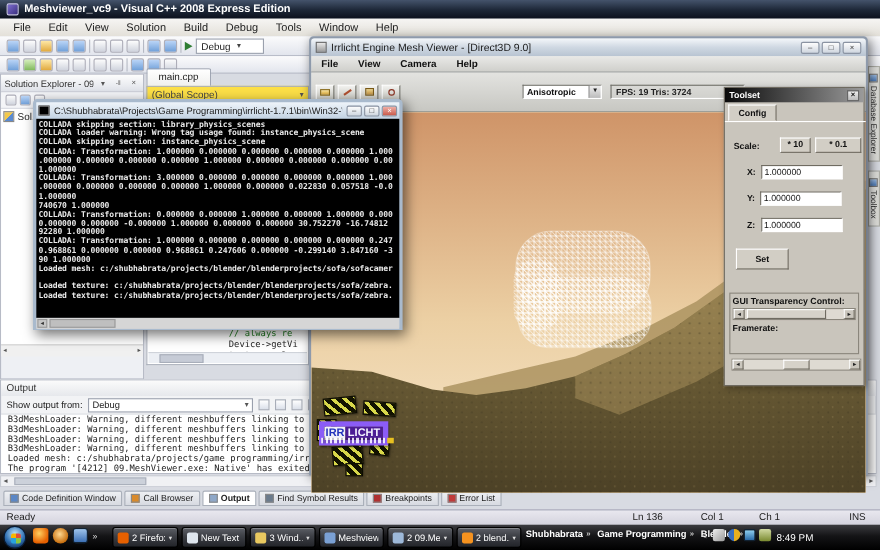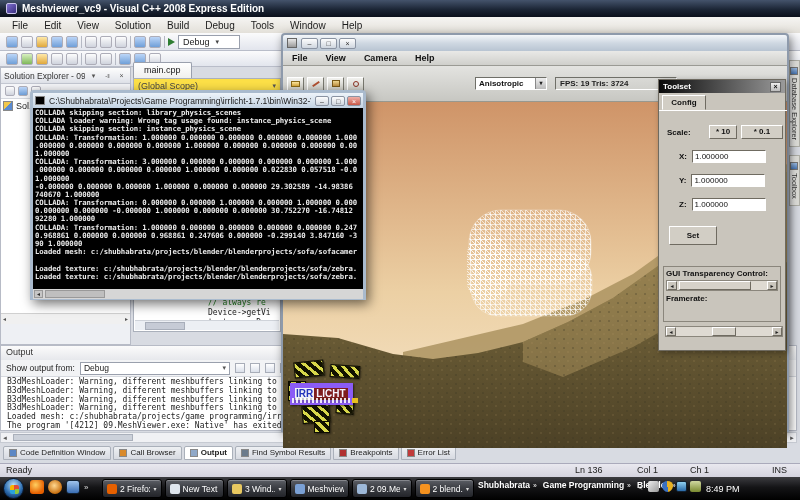--- a/index.html
+++ b/index.html
@@ -94,21 +94,21 @@
   .irr-combo .t { flex:1; padding-left:3px; }
   .irr-combo .db { width:11px; height:11px; background:linear-gradient(#eee,#bbb); border-left:1px solid #888; text-align:center; font-size:6px; line-height:10px; color:#222; }
   .irr-fps { position:absolute; left:272px; width:122px; height:13px; border:1px solid; border-color:#6f6f68 #fff #fff #6f6f68; font-size:8px; font-weight:bold; color:#222; padding:1px 4px; }
   .irr-view { position:relative; width:504px; height:346px; overflow:hidden; background:#e8c79c; }
 
   
   .logo { position:absolute; left:5px; top:255px; width:86px; height:84px; }
   .stripe { position:absolute; background:repeating-linear-gradient(45deg,#d8d84a 0 3px,#121200 3px 7px); border:1px solid #0c0c00; box-shadow:1px 1px 2px rgba(0,0,0,.5); }
   .lg-label { position:absolute; left:2px; top:26px; display:flex; border:5px solid #8b5cf6; box-shadow:1px 1px 2px rgba(0,0,0,.6); font-weight:bold; font-size:10px; line-height:12px; }
   .l-irr { background:#f0f0f8; color:#2233bb; padding:0 1px; }
-  .l-licht { background:#7f1d1d; color:#f5f5ff; padding:0 2px; }
+  .l-licht { background:#4c1d95; color:#f5f5ff; padding:0 2px; }
   .lg-sub { position:absolute; left:4px; top:41px; width:58px; height:5px; background:repeating-linear-gradient(90deg,rgba(255,255,255,.85) 0 2px,rgba(30,30,10,.2) 2px 4px); }
   .lg-dot { position:absolute; left:64px; top:41px; width:6px; height:5px; background:#e8c020; }
 
   
   .toolset { position:absolute; left:375px; top:44px; width:128px; height:272px; background:#c9c5bc; border:1px solid #6e6a60; box-shadow:2px 2px 6px rgba(0,0,0,.35); font-size:8px; color:#111; }
   .ts-title { height:13px; background:linear-gradient(90deg,#0a0a0a,#9a9a9a); color:#fff; font-weight:bold; display:flex; align-items:center; padding:0 4px;justify-content:flex-end; }
   .ts-title .t { flex:1; }
   .ts-x { width:11px; height:10px; background:linear-gradient(#eee,#bbb); border:1px solid #666; color:#111; font-size:7px; line-height:8px; text-align:center; }
   .ts-tab { position:absolute; left:3px; top:15px; width:44px; height:15px; background:#d2cec5; border:1px solid; border-color:#fff #6f6b61 #d2cec5 #fff; font-weight:bold; text-align:center; line-height:14px; }
   .ts-tabline { position:absolute; left:0; top:30px; width:128px; border-top:1px solid #fff; }
@@ -355,20 +355,21 @@
       <span style="left:575px;">Ln 136</span>
       <span style="left:637px;">Col 1</span>
       <span style="left:690px;">Ch 1</span>
       <span style="left:772px;">INS</span>
     </div>
   </div>
 
   <div class="irr">
     <div class="irr-title">
       <span class="irr-ico"></span>
+      <span class="t">Irrlicht Engine Mesh Viewer - [Direct3D 9.0]</span>
       <span class="win-btns">
         <span class="wbtn gl-min"></span>
         <span class="wbtn gl-max"></span>
         <span class="wbtn gl-close"></span>
       </span>
     </div>
     <div class="irr-menu">
 
     <span class="irr-menu-item">File</span>
         <span class="irr-menu-item">View</span>
@@ -505,21 +506,20 @@
 
     <div class="con-line">COLLADA skipping section: library_physics_scenes</div>
         <div class="con-line">COLLADA loader warning: Wrong tag usage found: instance_physics_scene</div>
         <div class="con-line">COLLADA skipping section: instance_physics_scene</div>
         <div class="con-line">COLLADA: Transformation: 1.000000 0.000000 0.000000 0.000000 0.000000 1.000</div>
         <div class="con-line">.000000 0.000000 0.000000 0.000000 1.000000 0.000000 0.000000 0.000000 0.00</div>
         <div class="con-line">1.000000</div>
         <div class="con-line">COLLADA: Transformation: 3.000000 0.000000 0.000000 0.000000 0.000000 1.000</div>
         <div class="con-line">.000000 0.000000 0.000000 0.000000 1.000000 0.000000 0.022830 0.057518 -0.0</div>
         <div class="con-line">1.000000</div>
-        <div class="con-line">-0.000000 0.000000 0.000000 1.000000 0.000000 0.000000 29.302589 -14.98386</div>
         <div class="con-line">740670 1.000000</div>
         <div class="con-line">COLLADA: Transformation: 0.000000 0.000000 1.000000 0.000000 1.000000 0.000</div>
         <div class="con-line">0.000000 0.000000 -0.000000 1.000000 0.000000 0.000000 30.752270 -16.74812</div>
         <div class="con-line">92280 1.000000</div>
         <div class="con-line">COLLADA: Transformation: 1.000000 0.000000 0.000000 0.000000 0.000000 0.247</div>
         <div class="con-line">0.968861 0.000000 0.000000 0.968861 0.247606 0.000000 -0.299140 3.847160 -3</div>
         <div class="con-line">90 1.000000</div>
         <div class="con-line">Loaded mesh: c:/shubhabrata/projects/blender/blenderprojects/sofa/sofacamer</div>
         <div class="con-line"></div>
         <div class="con-line">Loaded texture: c:/shubhabrata/projects/blender/blenderprojects/sofa/zebra.</div>

